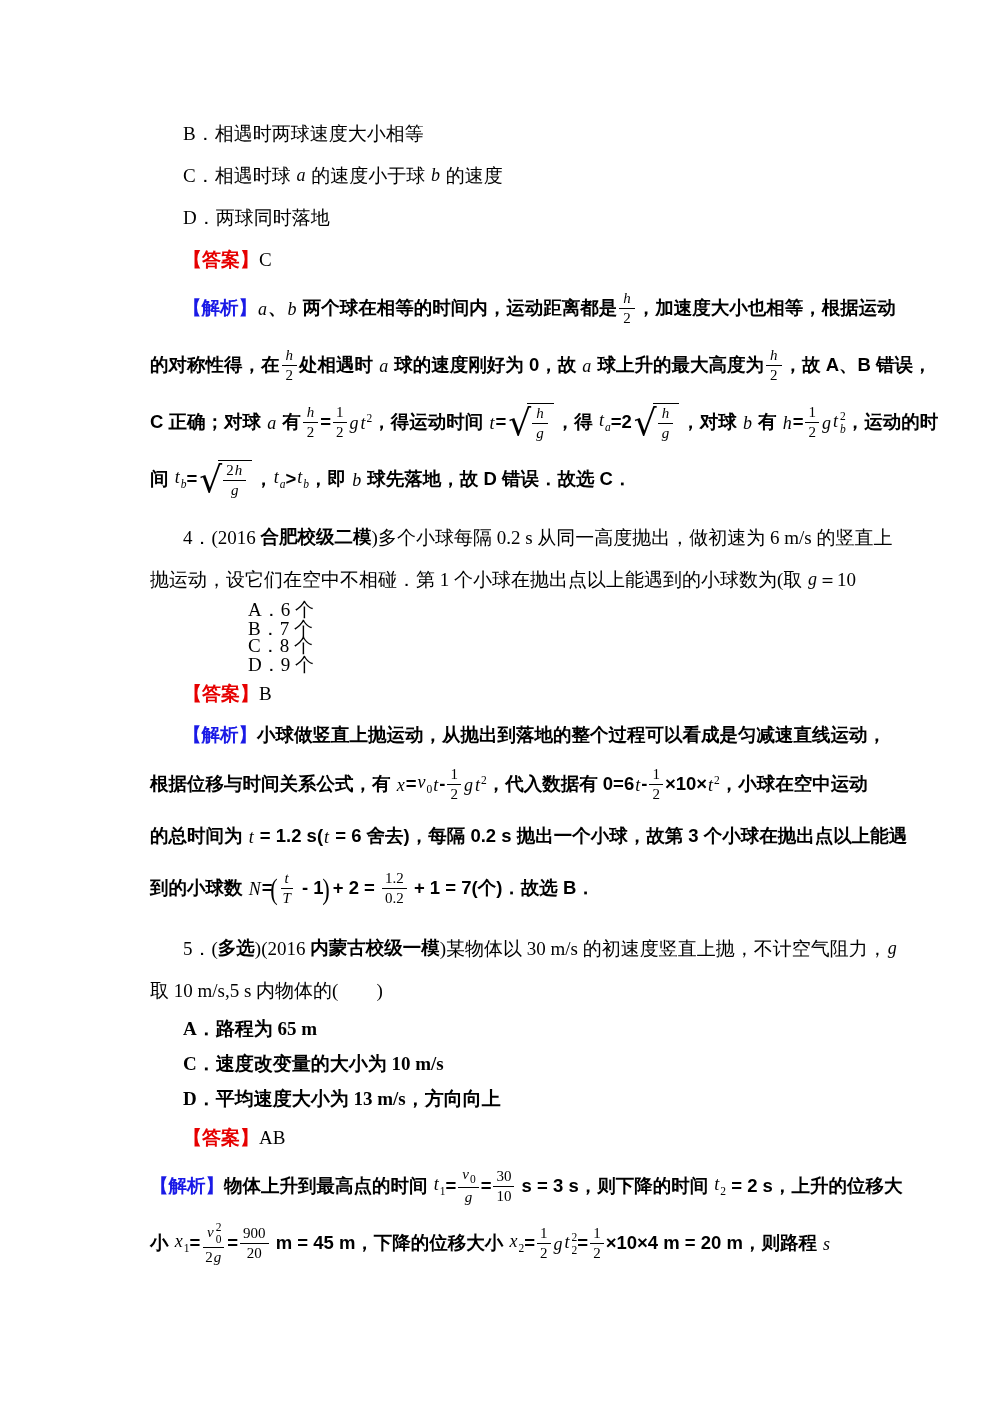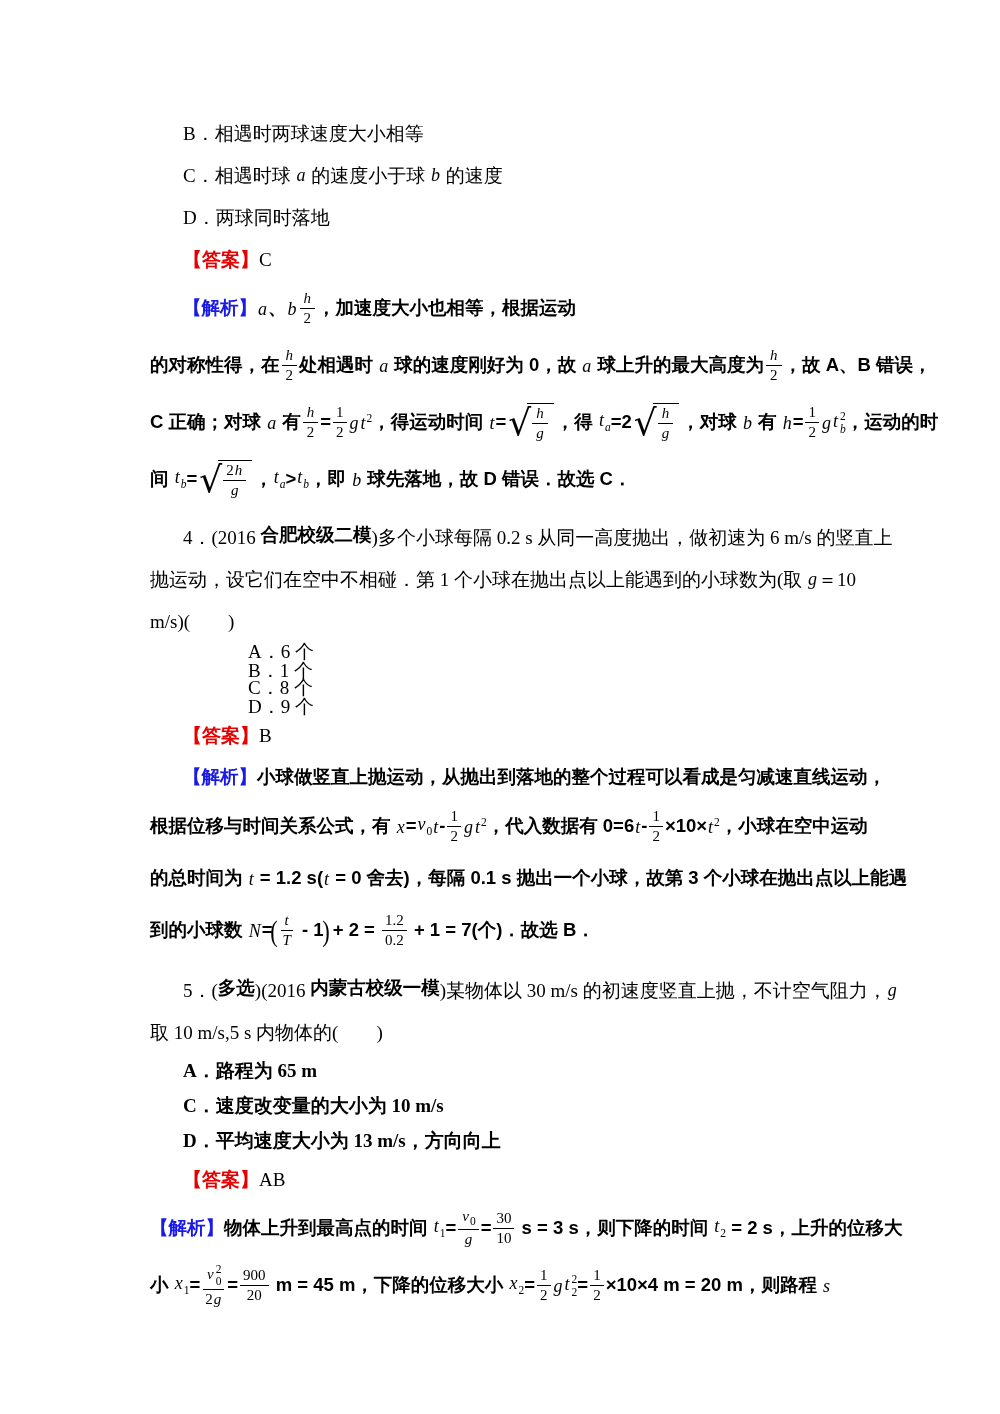--- a/index.html
+++ b/index.html
@@ -17,21 +17,21 @@
   }
   .ind  { padding-left:33px; }
   .tall { height:57px; }
   .h47  { height:47px;text-align:right; }
   .h36  { height:36px;flex-direction:column; }
   .h35  { height:35px;font-weight:bold; }
   .gap8 { height:8px; }
   .gap10{ height:10px; }
   
   .hei { font-family:"Liberation Sans","DejaVu Sans",sans-serif; font-weight:bold; font-size:18.5px; }
-  .txt.hei { font-family:Liberation Mono, monospace; font-weight:bold;text-align:right; }
+  .txt.hei { font-family:Liberation Sans, sans-serif; font-weight:bold;text-align:right; }
   .txt.serif { font-family:"Liberation Serif","DejaVu Serif",serif; font-weight:normal; font-size:19px; }
   .txt.red  { color:var(--red);  font-weight:bold; }
   .txt.blue { color:var(--blue); font-weight:bold; }
   .txt.big  { font-size:30px; font-weight:normal; font-family:"Liberation Serif",serif; transform:scaleX(.75); margin:0 -3px; }
   .var {
     font-style:italic; font-family:"Liberation Serif","DejaVu Serif",serif;
     font-weight:normal; font-size:18px; padding:0 1px;
   }
   .grp { display:inline-block; white-space:nowrap; }
   .grp sub, .grp sup { font-size:11.5px; font-family:"Liberation Serif",serif; font-weight:normal; }
@@ -62,45 +62,44 @@
   .optcell { display:inline-block; width:340px; white-space:pre; }
 </style>
 </head>
 <body>
 
 <div class="page">
   <div class="ln ind"><span class="txt">B．相遇时两球速度大小相等</span></div>
   <div class="ln ind"><span class="txt">C．相遇时球 </span><span class="var">a</span><span class="txt"> 的速度小于球 </span><span class="var">b</span><span class="txt"> 的速度</span></div>
   <div class="ln ind"><span class="txt">D．两球同时落地</span></div>
   <div class="ln ind"><span class="txt red">【答案】</span><span class="txt serif">C</span></div>
-  <div class="ln tall ind hei"><span class="txt blue">【解析】</span><span class="var">a</span><span class="txt">、</span><span class="var">b</span><span class="frac"><span class="num"><span class="var">h</span></span><span class="den">2</span></span><span class="txt">，加速度大小也相等，根据运动</span></div>
+  <div class="ln tall ind hei"><span class="txt blue">【解析】</span><span class="var">a</span><span class="txt">、</span><span class="var">b</span><span class="txt"> 两个球在相等的时间内，运动距离都是</span><span class="frac"><span class="num"><span class="var">h</span></span><span class="den">2</span></span><span class="txt">，加速度大小也相等，根据运动</span></div>
   <div class="ln tall hei"><span class="txt">的对称性得，在</span><span class="frac"><span class="num"><span class="var">h</span></span><span class="den">2</span></span><span class="txt">处相遇时 </span><span class="var">a</span><span class="txt"> 球的速度刚好为 0，故 </span><span class="var">a</span><span class="txt"> 球上升的最大高度为</span><span class="frac"><span class="num"><span class="var">h</span></span><span class="den">2</span></span><span class="txt">，故 A、B 错误，</span></div>
   <div class="ln tall hei"><span class="txt">C 正确；对球 </span><span class="var">a</span><span class="txt"> 有</span><span class="frac"><span class="num"><span class="var">h</span></span><span class="den">2</span></span><span class="txt">=</span><span class="frac"><span class="num">1</span><span class="den">2</span></span><span class="var">g</span><span class="grp"><span class="var">t</span><sup>2</sup></span><span class="txt">，得运动时间 </span><span class="var">t</span><span class="txt">=</span><span class="sqrt"><span class="rad">√</span><span class="radicand"><span class="frac"><span class="num"><span class="var">h</span></span><span class="den"><span class="var">g</span></span></span></span></span><span class="txt">，得 </span><span class="grp"><span class="var">t</span><sub class="it">a</sub></span><span class="txt">=2</span><span class="sqrt"><span class="rad">√</span><span class="radicand"><span class="frac"><span class="num"><span class="var">h</span></span><span class="den"><span class="var">g</span></span></span></span></span><span class="txt">，对球 </span><span class="var">b</span><span class="txt"> 有 </span><span class="var">h</span><span class="txt">=</span><span class="frac"><span class="num">1</span><span class="den">2</span></span><span class="var">g</span><span class="grp"><span class="var">t</span><span class="supsub">
           <span>2</span>
           <span class="it">b</span>
         </span></span><span class="txt">，运动的时</span></div>
   <div class="ln tall hei"><span class="txt">间 </span><span class="grp"><span class="var">t</span><sub class="it">b</sub></span><span class="txt">=</span><span class="sqrt"><span class="rad">√</span><span class="radicand"><span class="frac"><span class="num">2<span class="var">h</span></span><span class="den"><span class="var">g</span></span></span></span></span><span class="txt">，</span><span class="grp"><span class="var">t</span><sub class="it">a</sub></span><span class="txt">&gt;</span><span class="grp"><span class="var">t</span><sub class="it">b</sub></span><span class="txt">，即 </span><span class="var">b</span><span class="txt"> 球先落地，故 D 错误．故选 C．</span></div>
 
   <div class="gap8"></div>
 
   <div class="ln ind"><span class="txt">4．(2016 </span><span class="txt hei">合肥校级二模</span><span class="txt">)多个小球每隔 0.2 s 从同一高度抛出，做初速为 6 m/s 的竖直上</span></div>
   <div class="ln"><span class="txt">抛运动，设它们在空中不相碰．第 1 个小球在抛出点以上能遇到的小球数为(取 </span><span class="var">g</span><span class="txt">＝10</span></div>
-  <div class="ln"><span class="txt">m/s)(　　)</span></div>
   <div class="ln h36 ind">
     <span class="optcell"><span class="txt">A．6 个</span></span>
-    <span class="optcell"><span class="txt">B．1 个</span></span>
+    <span class="optcell"><span class="txt">B．7 个</span></span>
   </div>
   <div class="ln h36 ind">
     <span class="optcell"><span class="txt">C．8 个</span></span>
     <span class="optcell"><span class="txt">D．9 个</span></span>
   </div>
   <div class="ln ind"><span class="txt red">【答案】</span><span class="txt serif">B</span></div>
   <div class="ln ind hei"><span class="txt blue">【解析】</span><span class="txt">小球做竖直上抛运动，从抛出到落地的整个过程可以看成是匀减速直线运动，</span></div>
   <div class="ln tall hei"><span class="txt">根据位移与时间关系公式，有 </span><span class="var">x</span><span class="txt">=</span><span class="grp"><span class="var">v</span><sub>0</sub></span><span class="var">t</span><span class="txt">-</span><span class="frac"><span class="num">1</span><span class="den">2</span></span><span class="var">g</span><span class="grp"><span class="var">t</span><sup>2</sup></span><span class="txt">，代入数据有 0=6</span><span class="var">t</span><span class="txt">-</span><span class="frac"><span class="num">1</span><span class="den">2</span></span><span class="txt">×10×</span><span class="grp"><span class="var">t</span><sup>2</sup></span><span class="txt">，小球在空中运动</span></div>
-  <div class="ln h47 hei"><span class="txt">的总时间为 </span><span class="var">t</span><span class="txt"> = 1.2 s(</span><span class="var">t</span><span class="txt"> = 0 舍去)，每隔 0.1 s 抛出一个小球，故第 3 个小球在抛出点以上能遇</span></div>
+  <div class="ln h47 hei"><span class="txt">的总时间为 </span><span class="var">t</span><span class="txt"> = 1.2 s(</span><span class="var">t</span><span class="txt"> = 6 舍去)，每隔 0.2 s 抛出一个小球，故第 3 个小球在抛出点以上能遇</span></div>
   <div class="ln tall hei"><span class="txt">到的小球数 </span><span class="var">N</span><span class="txt">=</span><span class="txt big">(</span><span class="frac"><span class="num"><span class="var">t</span></span><span class="den"><span class="var">T</span></span></span><span class="txt"> - 1</span><span class="txt big">)</span><span class="txt"> + 2 = </span><span class="frac"><span class="num">1.2</span><span class="den">0.2</span></span><span class="txt"> + 1 = 7(个)．故选 B．</span></div>
 
   <div class="gap10"></div>
 
   <div class="ln ind"><span class="txt">5．(</span><span class="txt hei">多选</span><span class="txt">)(2016 </span><span class="txt hei">内蒙古校级一模</span><span class="txt">)某物体以 30 m/s 的初速度竖直上抛，不计空气阻力，</span><span class="var">g</span></div>
   <div class="ln"><span class="txt">取 10 m/s,5 s 内物体的(　　)</span></div>
   <div class="ln h35 ind"><span class="txt">A．路程为 65 m</span></div>
   <div class="ln h35 ind"><span class="txt">C．速度改变量的大小为 10 m/s</span></div>
   <div class="ln h35 ind"><span class="txt">D．平均速度大小为 13 m/s，方向向上</span></div>
   <div class="ln ind"><span class="txt red">【答案】</span><span class="txt serif">AB</span></div>

